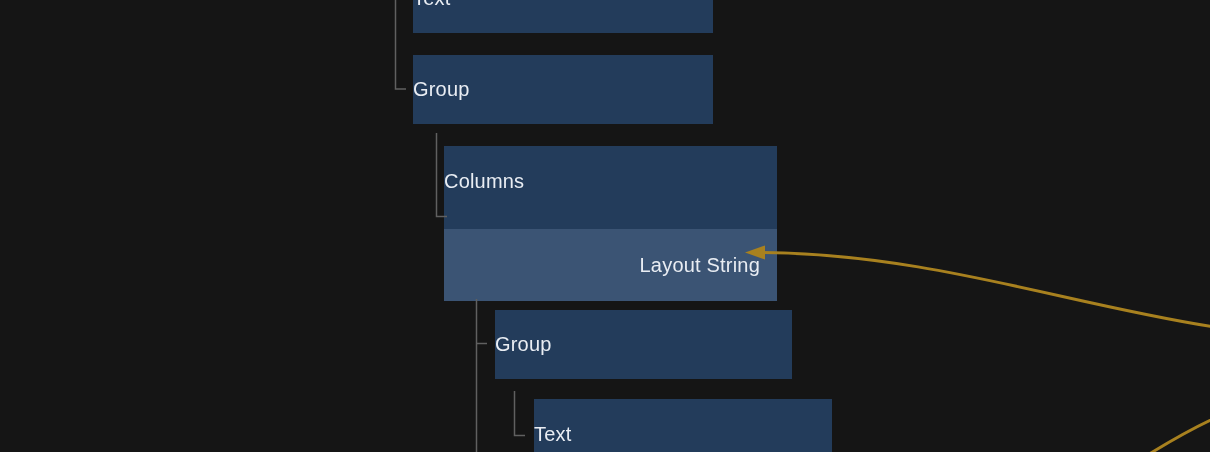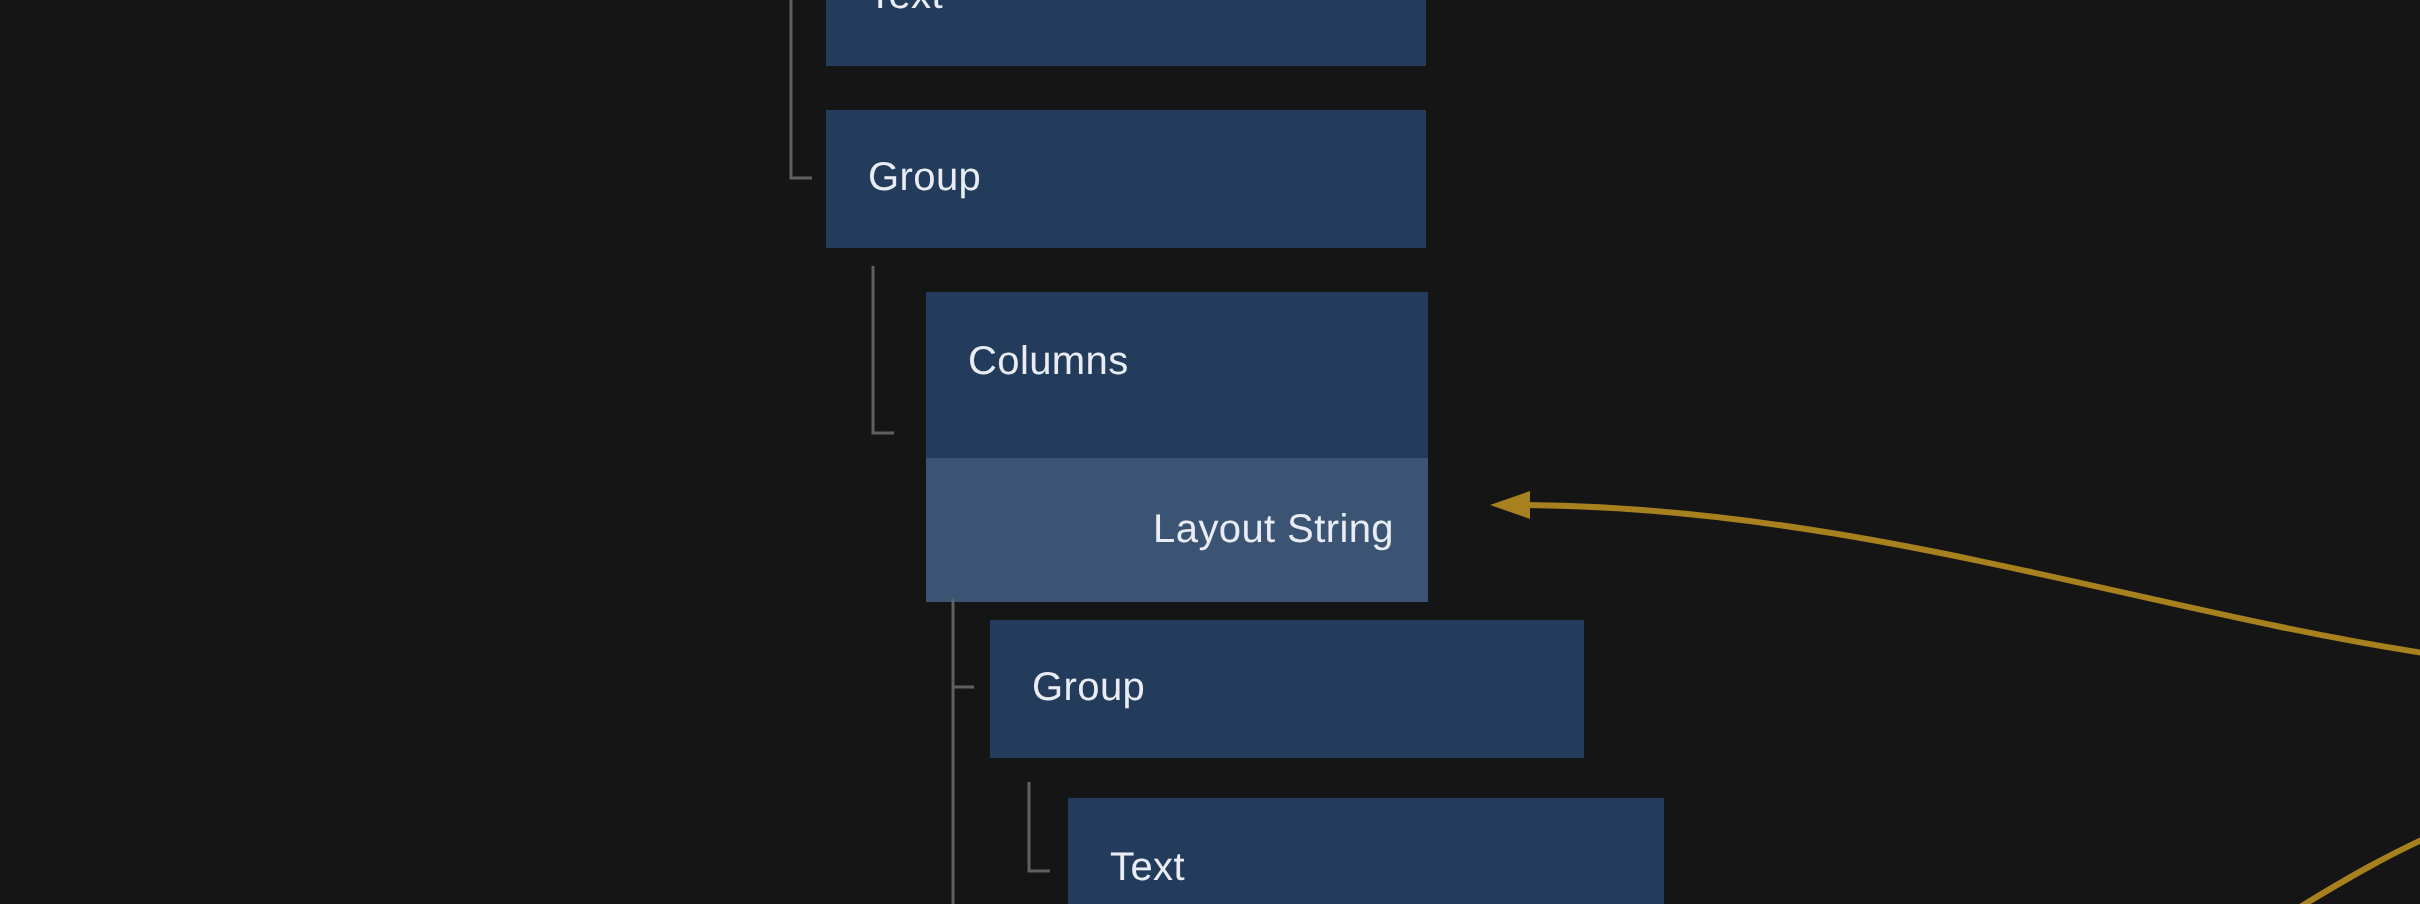--- a/index.html
+++ b/index.html
@@ -23,21 +23,20 @@
   }
   .node-row {
     display: flex;
     align-items: center;
     box-sizing: border-box;
     font-size: 20px;
     letter-spacing: 0.2px;
     color: var(--node-text, #e9edf3);
   }
   .node-header {
-    padding-left: 21px;
   }
   .node-field {
     background: var(--node-field-fill, #3b5474);
     justify-content: flex-end;
     padding-right: 17px;
   }
   .wires-overlay {
     position: absolute;
     left: 0;
     top: 0;
@@ -54,21 +53,21 @@
     stroke: var(--wire, #a8811f);
     stroke-width: 3;
   }
   .wire-arrowhead {
     fill: var(--wire, #a8811f);
     stroke: none;
   }
   
   .n-text-1    { left: 413px; top: -37px; width: 300px; height: 70px; }
   .n-group-1   { left: 413px; top: 55px;  width: 300px; height: 69px; }
-  .n-columns   { left: 463px; top: 146px; width: 251px; }
+  .n-columns   { left: 444px; top: 146px; width: 333px; }
   .n-columns .node-header { height: 71px; }
   .n-columns .node-field  { height: 72px; margin-top: 12px; }
   .n-group-2   { left: 495px; top: 310px; width: 297px; height: 69px; }
   .n-text-2    { left: 534px; top: 399px; width: 298px; height: 70px; }
   .n-text-1 .node-row, .n-group-1 .node-row,
   .n-group-2 .node-row, .n-text-2 .node-row { height: 100%; }
 </style>
 </head>
 <body>
 

